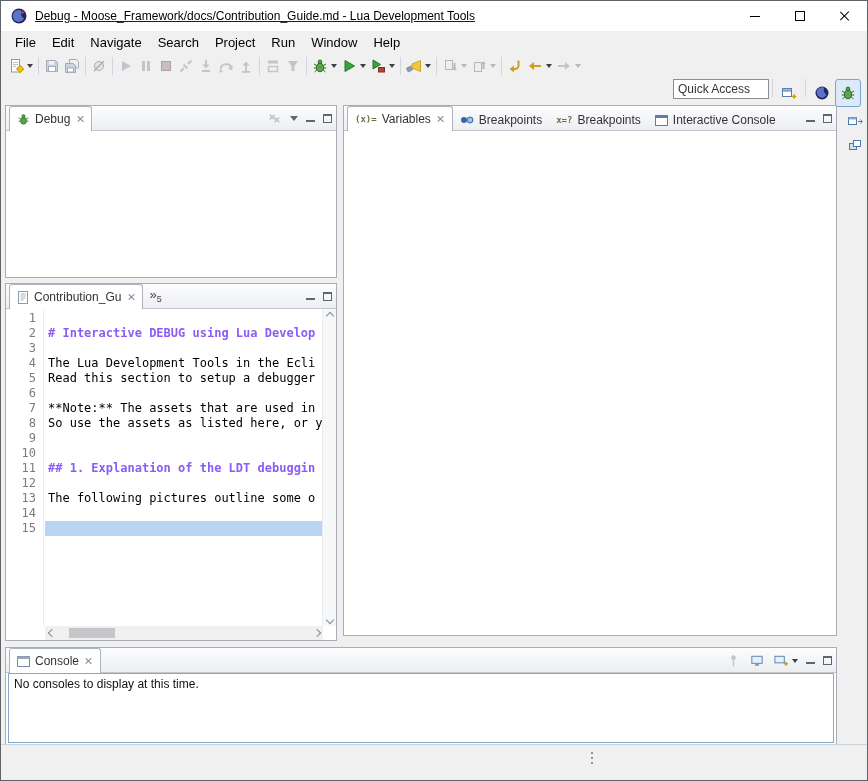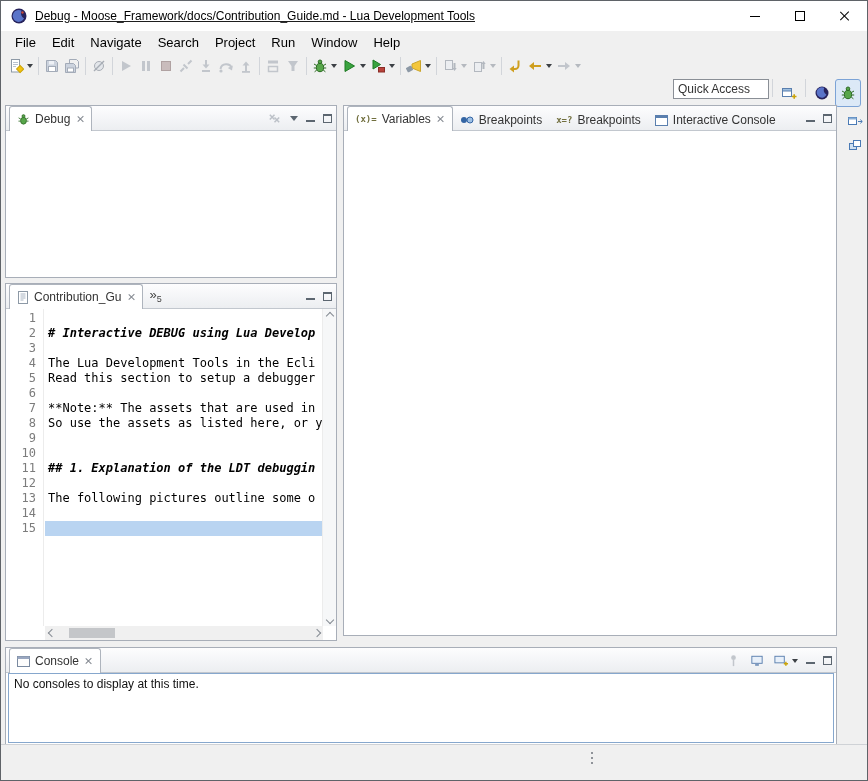--- a/index.html
+++ b/index.html
@@ -54,21 +54,21 @@
   .overflow-tab .chev{font-size:13px;line-height:14px;}
   .overflow-tab .cnt{font-size:9px;line-height:9px;margin-top:7px;}
 
   
   .ruler{position:absolute;left:0;top:0;bottom:14px;width:38px;background:#fff;border-right:1px solid #ececec;
     font:12px "DejaVu Sans Mono","Liberation Mono",monospace;color:#7c7c7c;padding-top:2px;box-sizing:border-box;}
   .ruler div{height:15px;line-height:15px;text-align:right;padding-right:7px;}
   .code{position:absolute;left:39px;top:0;right:13px;bottom:14px;padding-top:2px;
     font:12px "DejaVu Sans Mono","Liberation Mono",monospace;color:#000;overflow:hidden;}
   .ln{height:15px;line-height:15px;white-space:pre;padding-left:3px;}
-  .ln.h{color:#000000;font-weight:bold;font-style:italic;}
+  .ln.h{color:#8b5cf6;font-weight:bold;}
   .ln.sel{background:#b9d4f1;}
   .it{}
   .vscroll{position:absolute;right:0;top:0;bottom:14px;width:13px;background:#f6f7f8;border-left:1px solid #ececec;}
   .hscroll{position:absolute;left:39px;right:13px;bottom:0;height:14px;background:#f0f0f0;}
   .hthumb{position:absolute;left:24px;top:2px;width:46px;height:10px;background:#c4c6c9;}
   .cv{display:block;width:5px;height:5px;border-left:1.5px solid #858b93;border-bottom:1.5px solid #858b93;}
   .cv.up{transform:rotate(135deg);} .cv.down{transform:rotate(-45deg);}
   .cv.left{transform:rotate(45deg);} .cv.right{transform:rotate(225deg);}
   .sb-btn{position:absolute;width:13px;height:13px;display:flex;align-items:center;justify-content:center;}
 

